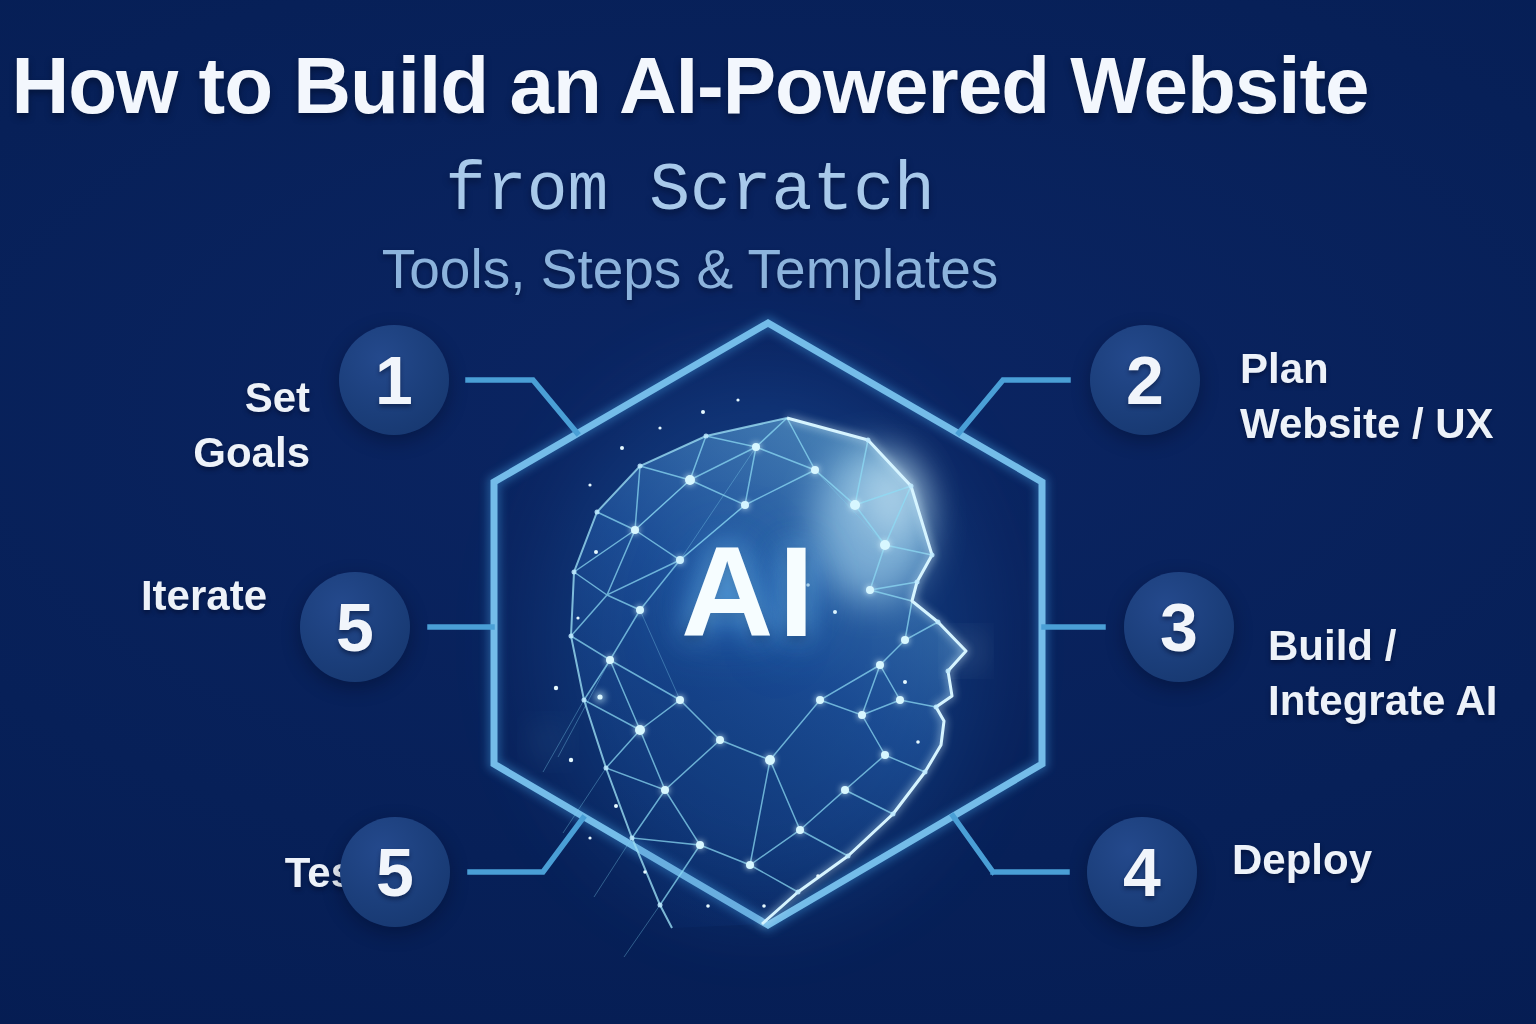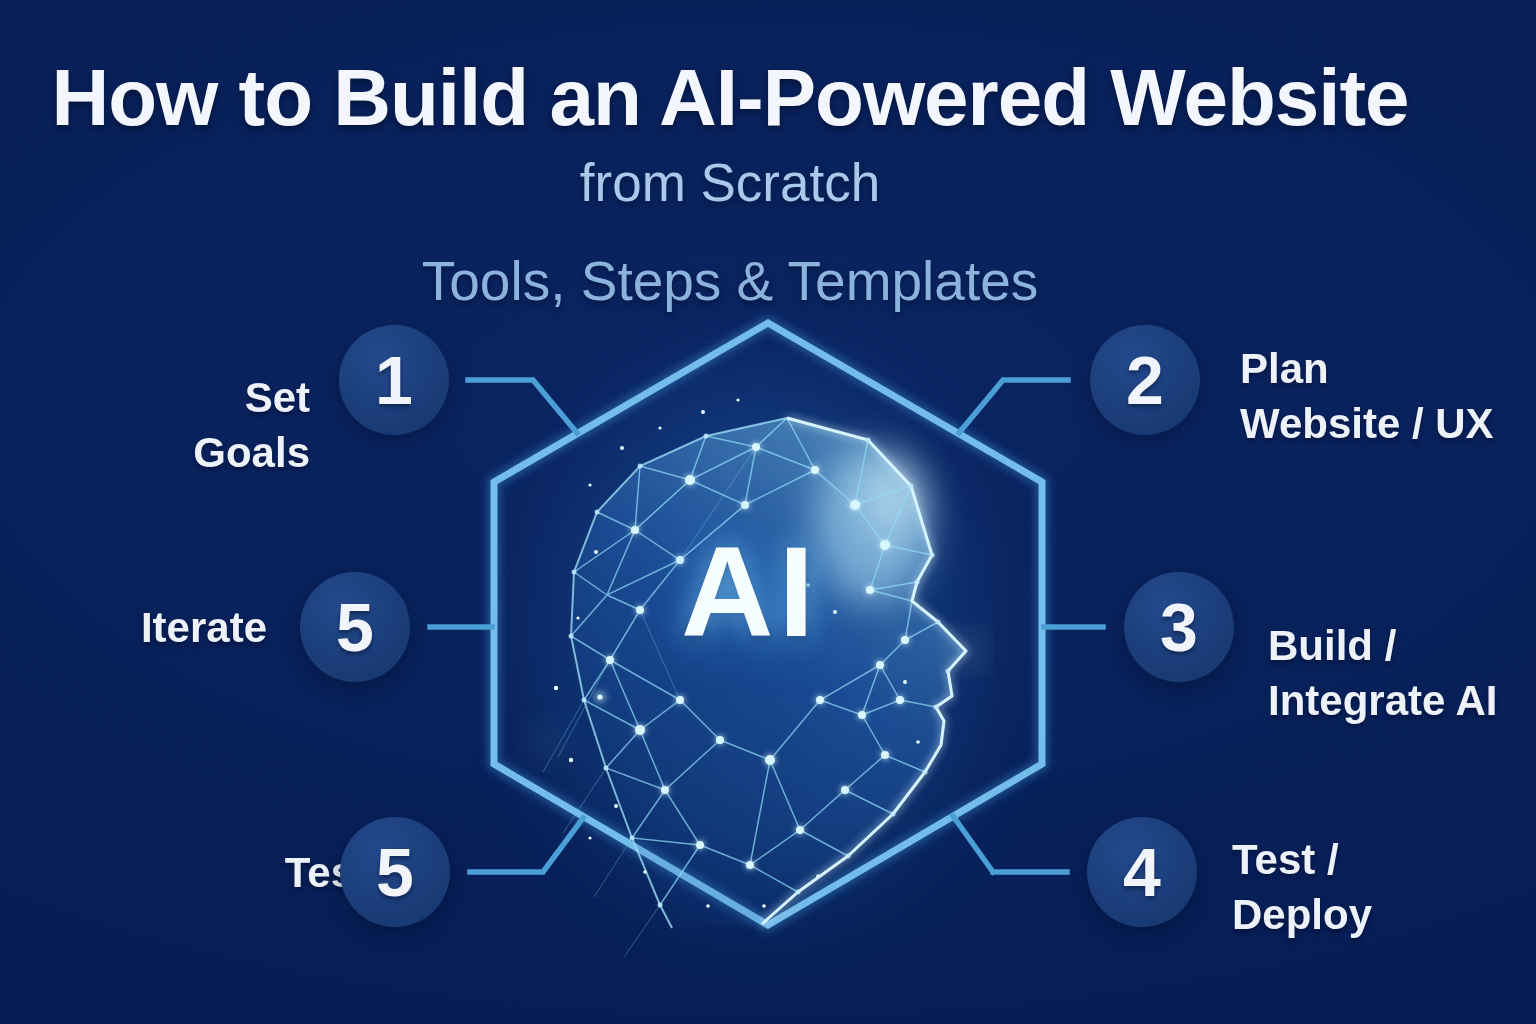--- a/index.html
+++ b/index.html
@@ -4,25 +4,25 @@
 <style>
   html,body { margin:0; padding:0; background:#000; }
   .stage {
     position:relative; width:1536px; height:1024px; overflow:hidden;
     font-family:"Liberation Sans", sans-serif;
     background: radial-gradient(130% 95% at 50% 40%, #0b2563 0%, #072058 48%, #041a4e 100%);
   }
   .abs { position:absolute; }
 
   
-  .title-line { left:0; width:1380px; text-align:center; margin:12px;padding-left:28px; }
+  .title-line { left:0; width:1380px; text-align:center; margin:0; }
   .t1 { top:40px;  font-size:80px; font-weight:bold; letter-spacing:-1px; color:#f3f7fd;
         text-shadow:0 4px 6px rgba(2,12,40,.55); }
-  .t2 { top:140px; font-size:53px; font-weight:normal; color:#a8c9ea;
-        text-shadow:0 4px 6px rgba(2,12,40,.5); }
+  .t2 { top:152px; font-size:68px; font-weight:normal; color:#a8c9ea;
+        text-shadow:0 4px 6px rgba(2,12,40,.5);font-family:Liberation Mono, monospace; }
   .t3 { top:237px; font-size:55px; font-weight:normal; color:#8cb3dc;
         text-shadow:0 3px 5px rgba(2,12,40,.5); }
 
   
   .step-circle {
     width:110px; height:110px; border-radius:50%;
     background: radial-gradient(circle at 38% 30%, #24498c 0%, #1b3e7a 55%, #15356b 100%);
     display:flex; align-items:center; justify-content:center;
     box-shadow: 0 6px 18px rgba(1,8,30,.35);
   }
@@ -230,25 +230,24 @@
   </div>
   <div class="abs step-label lbl-left" style="left:1268px; top:618px;">
     <div>Build /</div>
     <div>Integrate AI</div>
   </div>
 
   <div class="abs step-circle" style="left:1087px; top:817px;">
     <span>4</span>
   </div>
   <div class="abs step-label lbl-left" style="left:1232px; top:832px;">
-    <div>Test /</div>
     <div>Deploy</div>
   </div>
 
-  <div class="abs step-label lbl-right" style="right:1269px; top:600px;">
+  <div class="abs step-label lbl-right" style="right:1269px; top:568px;">
     <div>Iterate</div>
     <div></div>
   </div>
   <div class="abs step-circle" style="left:300px; top:572px;">
     <span>5</span>
   </div>
 
   <div class="abs step-label lbl-right" style="right:1168px; top:833px;margin-top:12px;">
     <div>Test</div>
     <div></div>

